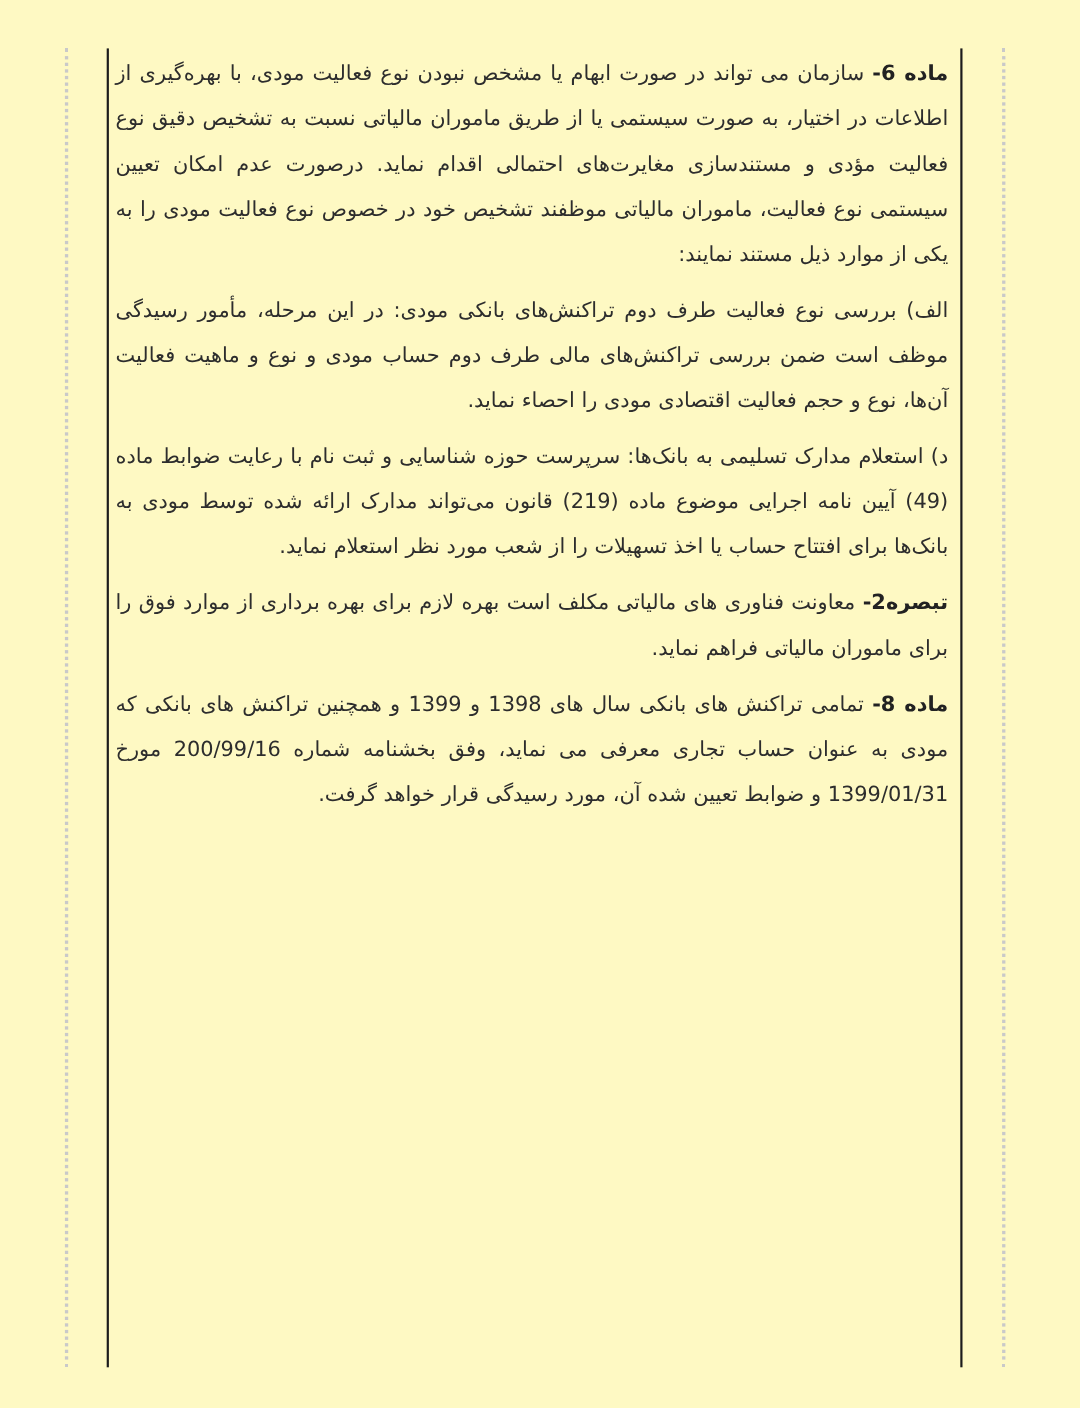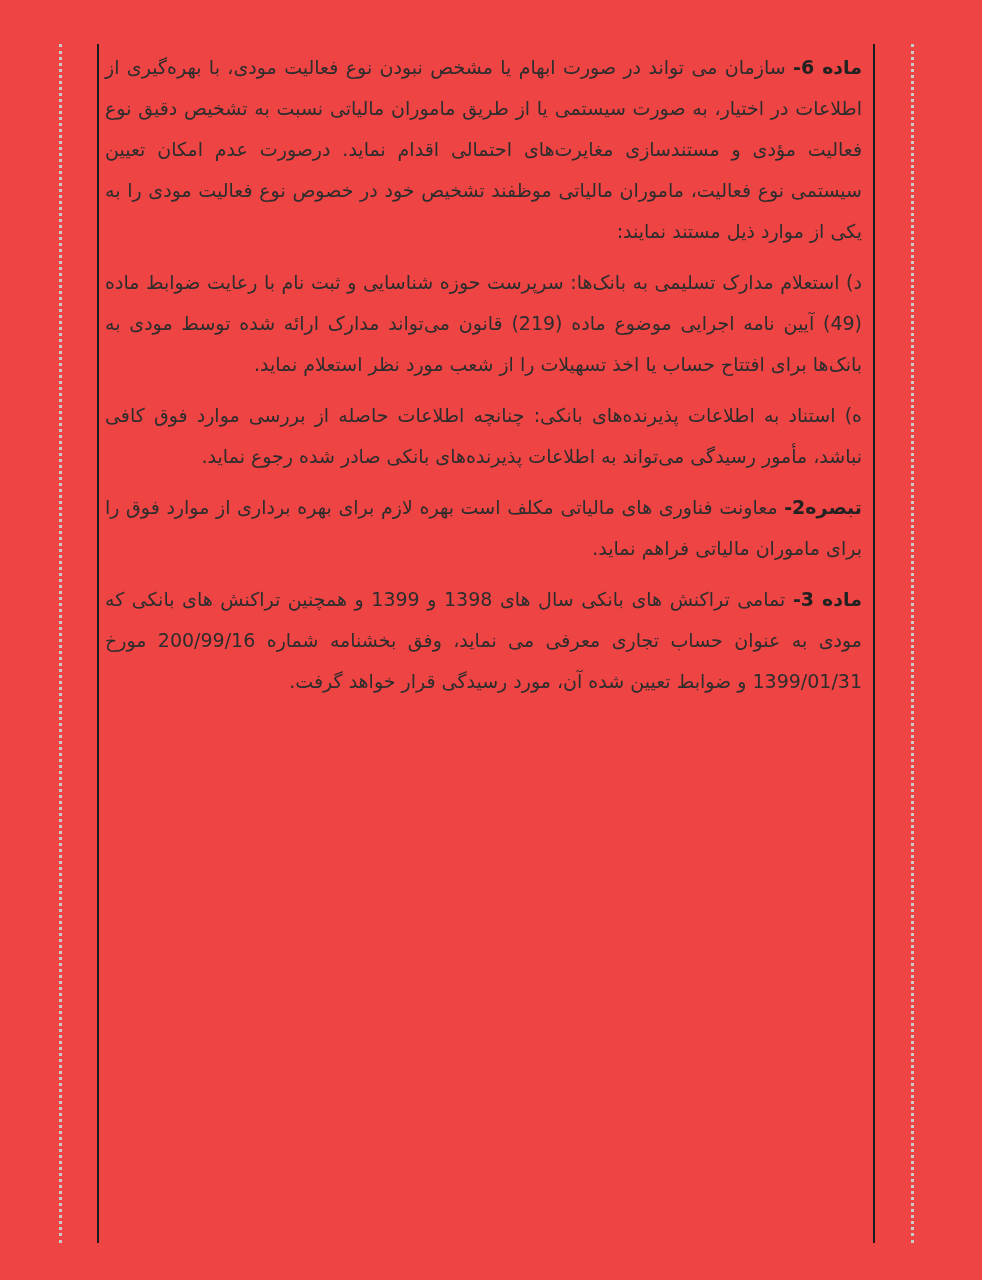--- a/index.html
+++ b/index.html
@@ -10,21 +10,21 @@
     width: 982px;
     height: 1280px;
     background: #ffffff;
     position: relative;
     overflow: hidden;
     font-family: "DejaVu Sans", sans-serif;
   }
   .page {
     position: absolute;
     inset: 0;
-    background: #ef4444;
+    background: #fef9c3;
   }
   .vrule {
     position: absolute;
     top: 44px;
     height: 1199px;
     width: 0;
   }
   .vrule.dotted {
     border-left: 3px dotted #c9c9c9;
   }
@@ -64,28 +64,28 @@
 
   <div class="vrule dotted rule-dotted-left"></div>
   <div class="vrule solid  rule-solid-left"></div>
   <div class="vrule solid  rule-solid-right"></div>
   <div class="vrule dotted rule-dotted-right"></div>
 
   <div class="content">
 
     <p><b>ماده 6-</b><span> سازمان می تواند در صورت ابهام یا مشخص نبودن نوع فعالیت مودی، با بهره‌گیری از اطلاعات در اختیار، به صورت سیستمی یا از طریق ماموران مالیاتی نسبت به تشخیص دقیق نوع فعالیت مؤدی و مستندسازی مغایرت‌های احتمالی اقدام نماید. درصورت عدم امکان تعیین سیستمی نوع فعالیت، ماموران مالیاتی موظفند تشخیص خود در خصوص نوع فعالیت مودی را به یکی از موارد ذیل مستند نمایند:</span></p>
 
+    <p><b></b><span>الف) بررسی نوع فعالیت طرف دوم تراکنش‌های بانکی مودی: در این مرحله، مأمور رسیدگی موظف است ضمن بررسی تراکنش‌های مالی طرف دوم حساب مودی و نوع و ماهیت فعالیت آن‌ها، نوع و حجم فعالیت اقتصادی مودی را احصاء نماید.</span></p>
 
 
 
     <p><b></b><span>د) استعلام مدارک تسلیمی به بانک‌ها: سرپرست حوزه شناسایی و ثبت نام با رعایت ضوابط ماده (49) آیین نامه اجرایی موضوع ماده (219) قانون می‌تواند مدارک ارائه شده توسط مودی به بانک‌ها برای افتتاح حساب یا اخذ تسهیلات را از شعب مورد نظر استعلام نماید.</span></p>
 
-    <p><b></b><span>ه) استناد به اطلاعات پذیرنده‌های بانکی: چنانچه اطلاعات حاصله از بررسی موارد فوق کافی نباشد، مأمور رسیدگی می‌تواند به اطلاعات پذیرنده‌های بانکی صادر شده رجوع نماید.</span></p>
 
 
 
 
     <p><b>تبصره2-</b><span> معاونت فناوری های مالیاتی مکلف است بهره لازم برای بهره برداری از موارد فوق را برای ماموران مالیاتی فراهم نماید.</span></p>
 
-    <p><b>ماده 3-</b><span> تمامی تراکنش های بانکی سال های 1398 و 1399 و همچنین تراکنش های بانکی که مودی به عنوان حساب تجاری معرفی می نماید، وفق بخشنامه شماره 200/99/16 مورخ 1399/01/31 و ضوابط تعیین شده آن، مورد رسیدگی قرار خواهد گرفت.</span></p>
+    <p><b>ماده 8-</b><span> تمامی تراکنش های بانکی سال های 1398 و 1399 و همچنین تراکنش های بانکی که مودی به عنوان حساب تجاری معرفی می نماید، وفق بخشنامه شماره 200/99/16 مورخ 1399/01/31 و ضوابط تعیین شده آن، مورد رسیدگی قرار خواهد گرفت.</span></p>
 
   </div>
 </div>
 
 </body></html>

